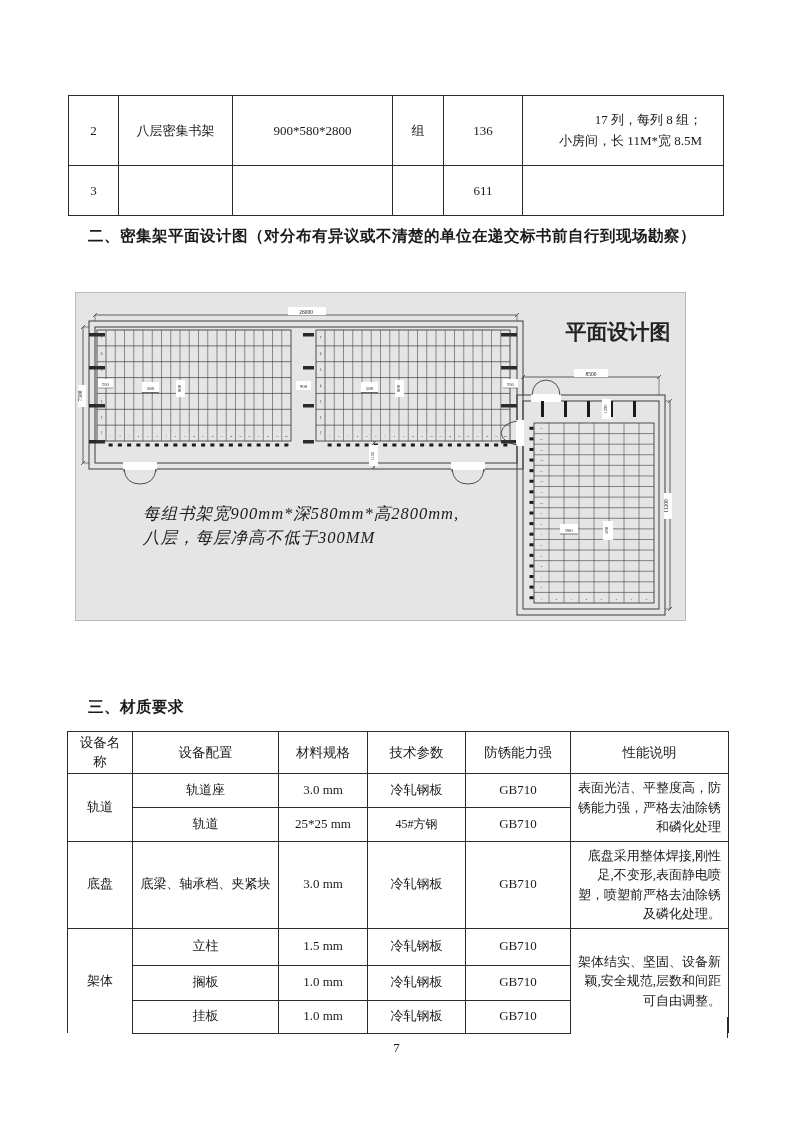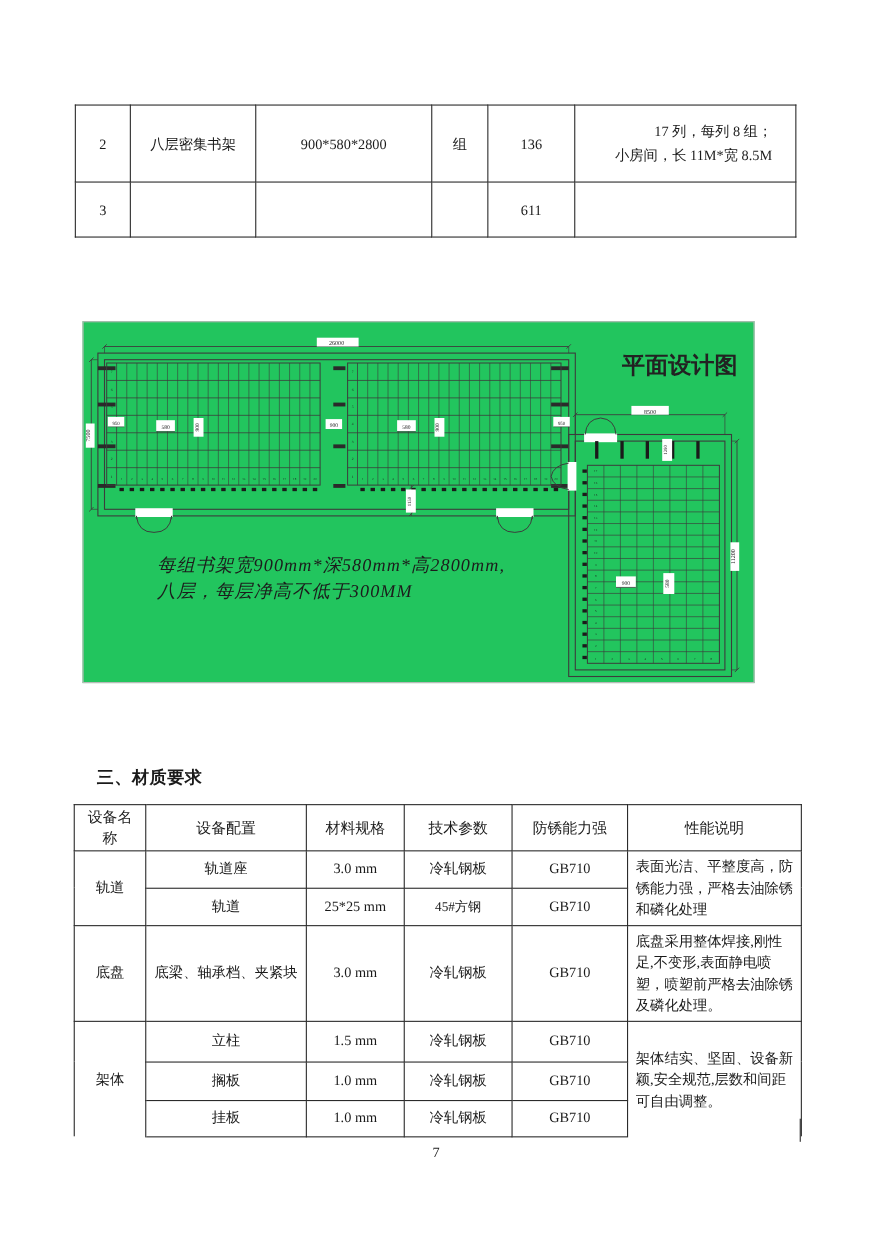--- a/index.html
+++ b/index.html
@@ -16,27 +16,27 @@
   .top-table td.remark{text-align:right;padding:4px 21px 4px 8px;line-height:1.55;}
   .top-table tr.r1{height:70px;}
   .top-table tr.r2{height:50px;}
   
   .heading{position:absolute;left:88px;font-family:"Liberation Sans","DejaVu Sans",sans-serif;
            font-weight:bold;font-size:15.5px;letter-spacing:0.5px;white-space:nowrap;}
   .h2{top:226px;}
   .h3{top:697px;}
   
   .diagram{position:absolute;left:75px;top:292px;width:611px;height:329px;
-           border:1px solid #b9b9b9;box-sizing:border-box;background:#22c55e;}
+           border:1px solid #b9b9b9;box-sizing:border-box;background:#e5e5e5;}
   .diagram svg{display:block;}
   
   .mat-table{position:absolute;left:67px;top:731px;width:661px;font-size:13px;padding-left:24px;}
   .mat-table th{text-align:center;vertical-align:middle;font-size:13.5px;padding:2px;}
   .mat-table td{text-align:center;vertical-align:middle;padding:2px 4px;line-height:1.4;}
-  .mat-table td.perf{text-align:left;padding:4px 7px;line-height:1.5;}
+  .mat-table td.perf{text-align:right;padding:4px 7px;line-height:1.5;}
   .mat-table .hdr-wrap{width:48px;margin:0 auto;line-height:1.35;}
   .mat-table tr.hrow{height:42px;}
   .mat-table tr.rA{height:30px;}
   .mat-table tr.rB{height:30px;}
   .mat-table tr.rC{height:82px;}
   .mat-table tr.rD{height:37px;}
   .mat-table tr.rE{height:35px;}
   .mat-table tr.rF{height:33px;}
   .mat-table td.open-bottom{border-bottom:none;}
   .mat-table td.small-tech{font-size:12px;}
@@ -74,20 +74,21 @@
       <td>3</td>
       <td></td>
       <td></td>
       <td></td>
       <td>611</td>
       <td class="remark"></td>
     </tr>
   </tbody>
     </table>
 
+  <div class="heading h2">二、密集架平面设计图（对分布有异议或不清楚的单位在递交标书前自行到现场勘察）</div>
 
   <div class="diagram">
     <svg id="plan-svg" width="609" height="327" viewBox="0 0 609 327" xmlns="http://www.w3.org/2000/svg">
         <rect x="13" y="28" width="434" height="148" fill="none" stroke="#3c3c3c" stroke-width="1"></rect>
         <rect x="19" y="34" width="422" height="136" fill="none" stroke="#3c3c3c" stroke-width="1"></rect>
         <line x1="19" y1="22" x2="441" y2="22" stroke="#3c3c3c" stroke-width="0.8"></line>
         <line x1="19" y1="22" x2="19" y2="28" stroke="#3c3c3c" stroke-width="0.6"></line>
         <line x1="441" y1="22" x2="441" y2="28" stroke="#3c3c3c" stroke-width="0.6"></line>
         <line x1="17" y1="24" x2="21" y2="20" stroke="#3c3c3c" stroke-width="0.8"></line>
         <line x1="439" y1="24" x2="443" y2="20" stroke="#3c3c3c" stroke-width="0.8"></line>

